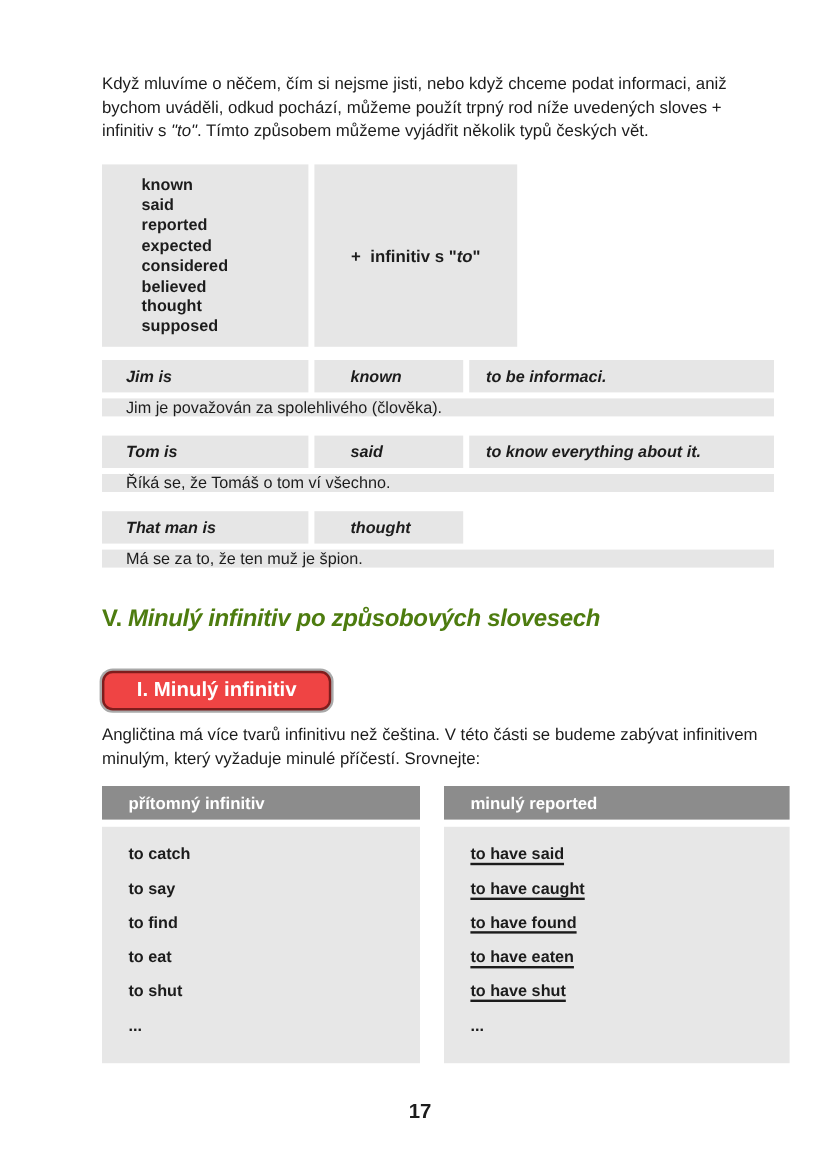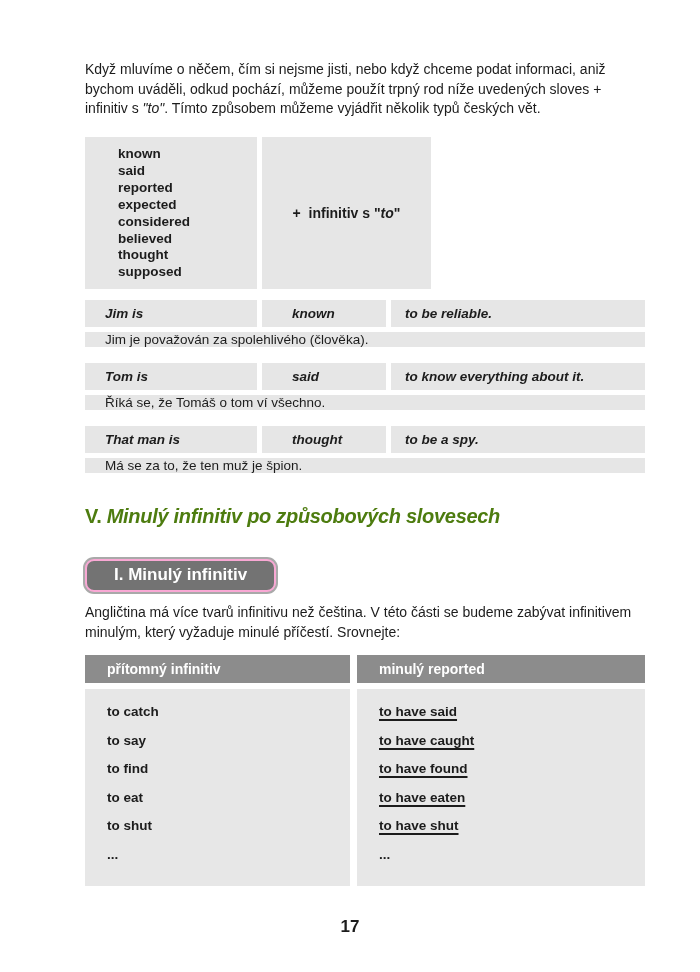--- a/index.html
+++ b/index.html
@@ -79,43 +79,43 @@
     font-size: 20px; font-weight: bold; letter-spacing: -0.3px;
     color: #4d7c0f;
   }
   .heading .numeral { font-style: normal; }
   .heading em { font-style: italic; }
 
   
   .badge {
     position: absolute;
     left: 85px; top: 559px;
-    background: #737373;
+    background: #ef4444;
     color: #ffffff;
     font-weight: bold; font-size: 17px;
     padding: 4px 27px 5px 27px;
     border-radius: 9px;
-    border: 2px solid #f9a8d4;
+    border: 2px solid #7f1d1d;
     box-shadow: 0 0 0 2px #a9a9a9;
   }
 
   
   .para2 {
     position: absolute;
     left: 85px; top: 603px; width: 552px;
     font-size: 14px; line-height: 19.5px;
   }
 
   
   .comparison {
     position: absolute;
     left: 85px; top: 655px; width: 560px;
     display: grid;
     grid-template-columns: 265px 288px;
-    column-gap: 7px;
+    column-gap: 20px;
   }
   .comp-header {
     height: 28px;
     background: #8c8c8c;
     color: #ffffff;
     font-weight: bold; font-size: 14px;
     display: flex; align-items: center;
     padding-left: 22px;
   }
   .comp-body {
@@ -161,37 +161,36 @@
       <div>thought</div>
       <div>supposed</div>
     </div>
     <div class="cell cell-infinitive"><span>+  infinitiv s "</span><em>to</em><span>"</span></div>
   </div>
 
   <div class="examples">
     <div class="ex-row en">
       <div class="ex-cell c1">Jim is</div>
       <div class="ex-cell c2">known</div>
-      <div class="ex-cell c3">to be reliable.</div>
+      <div class="ex-cell c3">to be informaci.</div>
     </div>
     <div class="ex-row">
       <div class="ex-cell full">Jim je považován za spolehlivého (člověka).</div>
     </div>
     <div class="ex-row en">
       <div class="ex-cell c1">Tom is</div>
       <div class="ex-cell c2">said</div>
       <div class="ex-cell c3">to know everything about it.</div>
     </div>
     <div class="ex-row">
       <div class="ex-cell full">Říká se, že Tomáš o tom ví všechno.</div>
     </div>
     <div class="ex-row en">
       <div class="ex-cell c1">That man is</div>
       <div class="ex-cell c2">thought</div>
-      <div class="ex-cell c3">to be a spy.</div>
     </div>
     <div class="ex-row">
       <div class="ex-cell full">Má se za to, že ten muž je špion.</div>
     </div>
   </div>
 
   <h1 class="heading"><span class="numeral">V.</span><em> Minulý infinitiv po způsobových slovesech</em></h1>
 
   <div class="badge">I. Minulý infinitiv</div>
 

